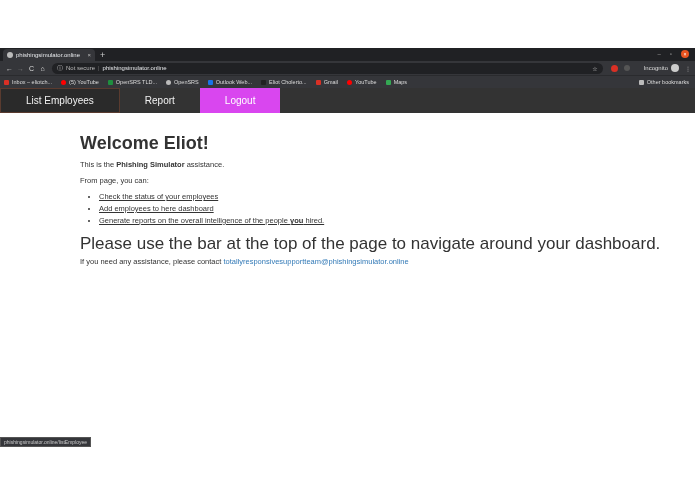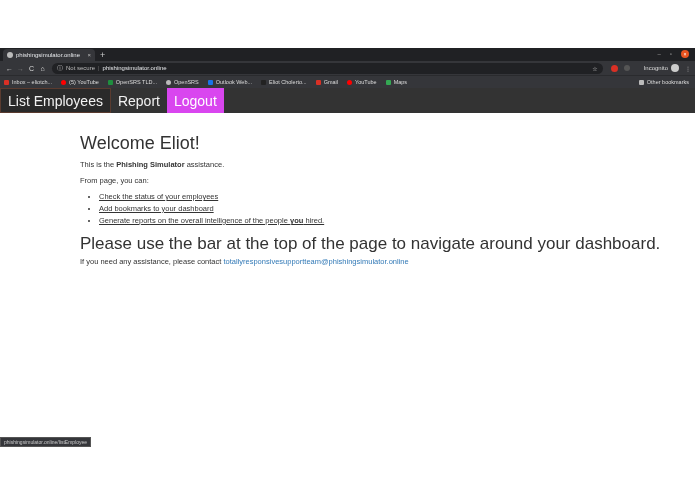--- a/index.html
+++ b/index.html
@@ -25,25 +25,25 @@
     .ext-red { width: 7px; height: 7px; border-radius: 50%; background: #d93025; margin-left: 8px; }
     .ext-grey { width: 6px; height: 6px; border-radius: 50%; background: #555; margin-left: 6px; }
     .incog { margin-left: 14px; color: #ddd; font-size: 6px; }
     .incog-avatar { width: 8px; height: 8px; border-radius: 50%; background: #ccc; margin-left: 3px; }
     .kebab { margin-left: 6px; color: #ccc; }
     .bookmarks { height: 12px; background: #35363a; display: flex; align-items: center; padding: 0 4px; color: #ddd; font-size: 5.5px; border-top: 1px solid #2a2b2e; }
     .bm { display: flex; align-items: center; margin-right: 9px; white-space: nowrap; }
     .bm .ic { width: 5px; height: 5px; margin-right: 3px; border-radius: 1px; }
     .bm-other { margin-left: auto; margin-right: 2px; }
     .appnav { height: 25px; background: #333; display: flex; align-items: stretch; }
-    .appnav .item { color: #f2f2f2; font-size: 14px; padding: 0 7px; display: flex; align-items: center; cursor: pointer; }
+    .appnav .item { color: #f2f2f2; font-size: 10px; padding: 0 25px; display: flex; align-items: center; cursor: pointer; }
     .appnav .item.active { background: #2a2a2a; border: 1px solid #5a3b2f; box-sizing: border-box; }
     .appnav .item.logout { background: #d946ef; color: #fff; }
     .main { position: absolute; left: 80px; top: 133px; color: #333; }
-    .main h1 { font-size: 18px; font-weight: normal; margin: 0 0 6px 0; color: #333; }
+    .main h1 { font-size: 18px; font-weight: bold; margin: 0 0 6px 0; color: #333; }
     .main p { font-size: 7.5px; margin: 0 0 7px 0; }
     .main ul { margin: 0 0 6px 0; padding-left: 19px; font-size: 7.5px; }
     .main ul li { margin-bottom: 3px; text-decoration: underline; }
     .main h2 { font-size: 17px; font-weight: normal; margin: 9px 0 3px 0; color: #333; }
     .main a { color: #337ab7; text-decoration: none; }
     .statusbar { position: absolute; left: 0; top: 437px; background: #35363a; color: #ccc; font-size: 5px; padding: 1px 3px; border: 1px solid #555; }
   </style>
 </head>
 <body>
 
@@ -130,20 +130,20 @@
   <a class="item">Report</a>
   <a class="item logout">Logout</a>
 </nav>
 
 <div class="main">
   <h1>Welcome Eliot!</h1>
   <p><span>This is the </span><b>Phishing Simulator</b><span> assistance.</span></p>
   <p>From page, you can:</p>
   <ul>
     <li>Check the status of your employees</li>
-    <li>Add bookmarks to your dashboard</li>
+    <li>Add employees to here dashboard</li>
     <li><span>Generate reports on the overall intelligence of the people </span><b>you</b><span> hired.</span></li>
   </ul>
   <h2>Please use the bar at the top of the page to navigate around your dashboard.</h2>
   <p><span>If you need any assistance, please contact </span><a>totallyresponsivesupportteam@phishingsimulator.online</a></p>
 </div>
 
 <div class="statusbar">phishingsimulator.online/listEmployee</div>
 
 </body></html>

